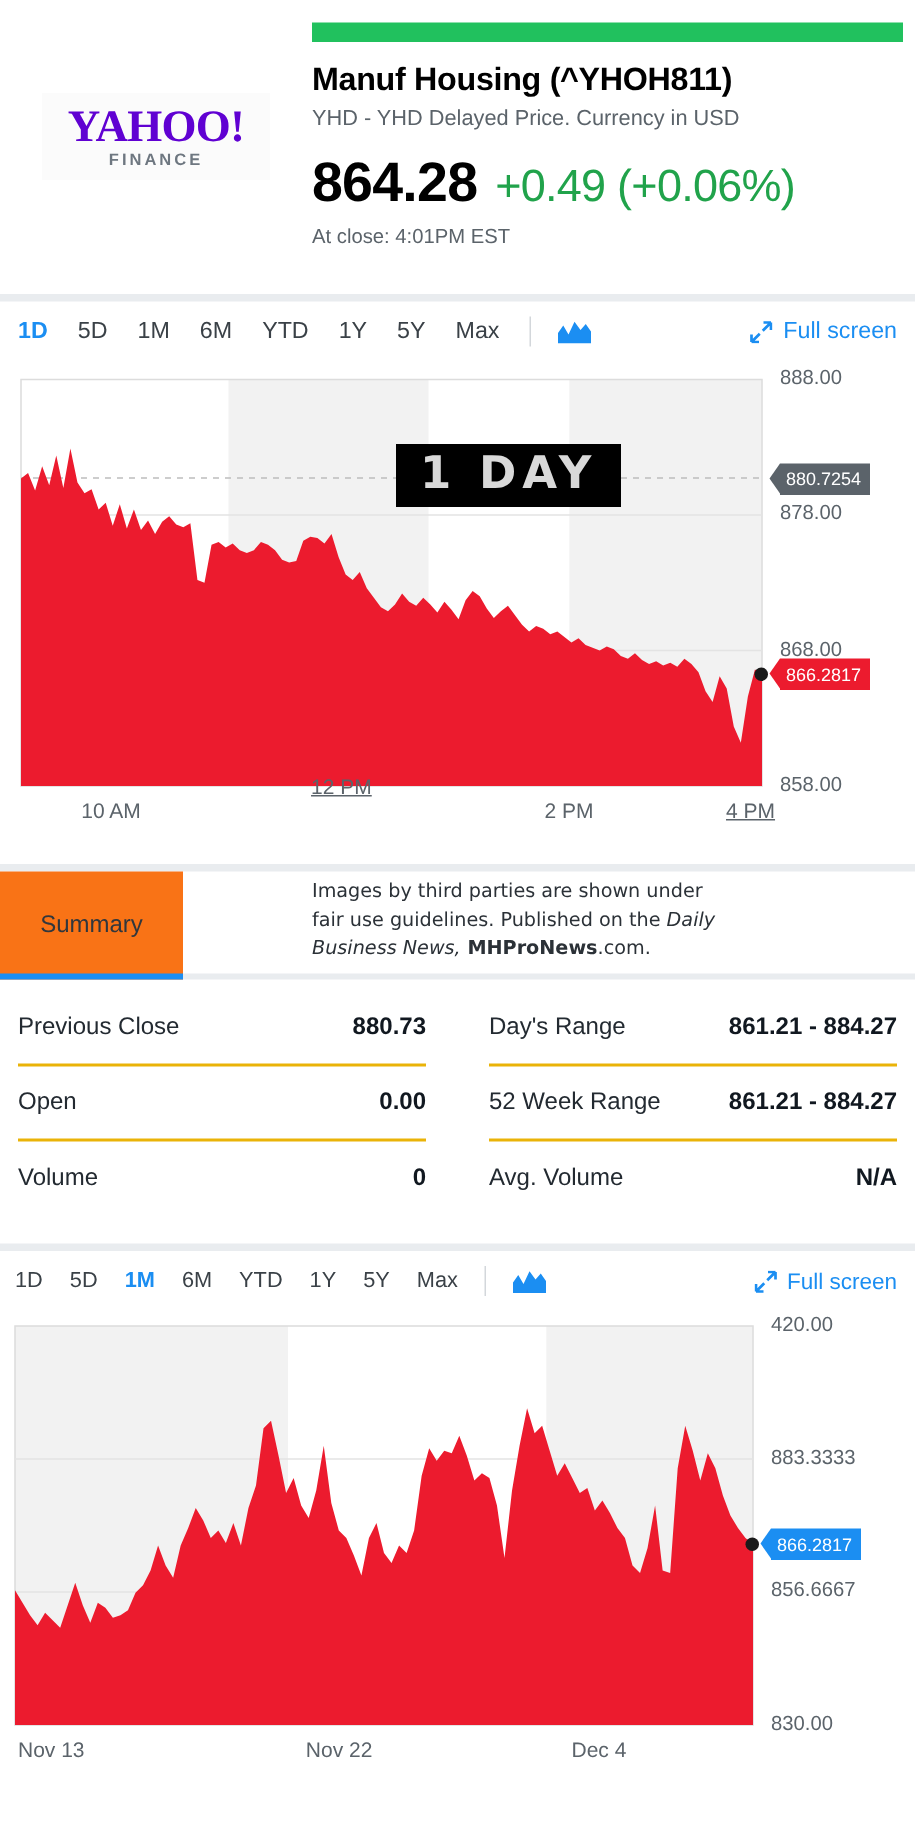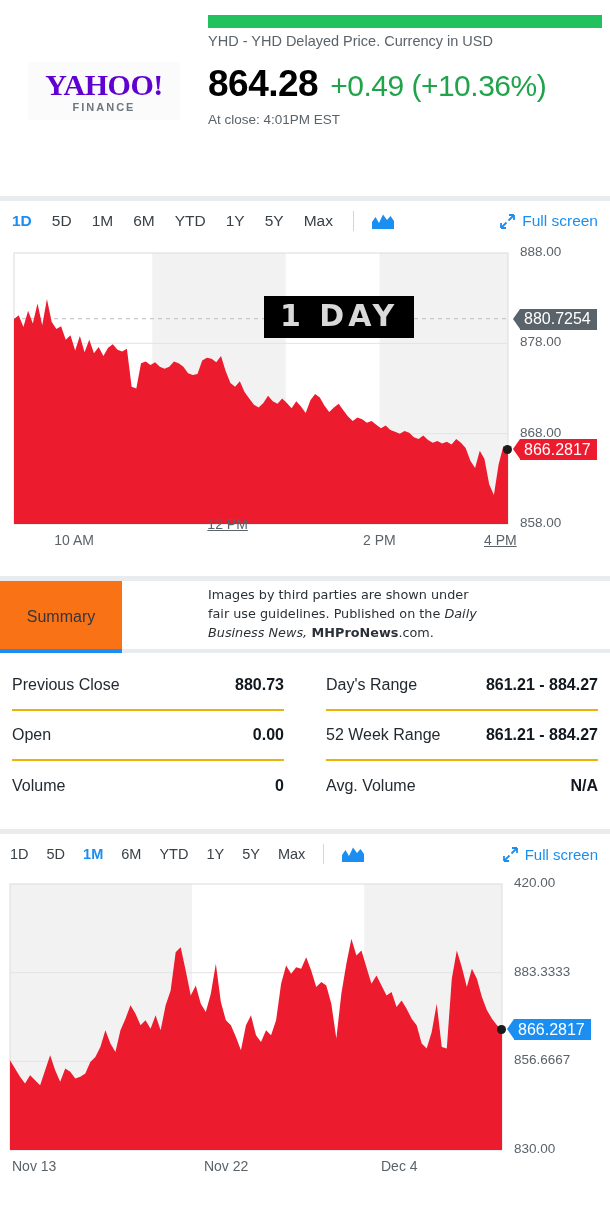--- a/index.html
+++ b/index.html
@@ -206,21 +206,21 @@
   }
   .stat-row.last { border-bottom: none; }
   .stat-label { color: #232a31; }
   .stat-value { font-weight: bold; color: #111820; }
 
   
   .badge {
     position: absolute;
     display: flex;
     align-items: center;
-    font-size: 16px;
+    font-size: 12px;
     color: #fff;
     height: 21px;
     padding: 0 6px 0 4px;
     white-space: nowrap;
   }
   .badge .pointer {
     position: absolute;
     left: -7px;
     top: 0;
     width: 0; height: 0;
@@ -268,24 +268,25 @@
 
 <div class="header">
   <div class="logo-col">
     <div class="yahoo-logo">
       <div class="yahoo-word">YAHOO!</div>
       <div class="finance-word">FINANCE</div>
     </div>
   </div>
   <div class="info-col">
     <div class="green-bar"></div>
+    <div class="quote-title">Manuf Housing (^YHOH811)</div>
     <div class="quote-sub">YHD - YHD Delayed Price. Currency in USD</div>
     <div class="price-row">
       <span class="price-main">864.28</span>
-      <span class="price-change">+0.49 (+10.36%)</span>
+      <span class="price-change">+0.49 (+0.06%)</span>
     </div>
     <div class="close-note">At close: 4:01PM EST</div>
   </div>
 </div>
 
 <div class="sep"></div>
 
 <div class="chart-toolbar">
   <span class="range-btn active">1D</span>
   <span class="range-btn">5D</span>

